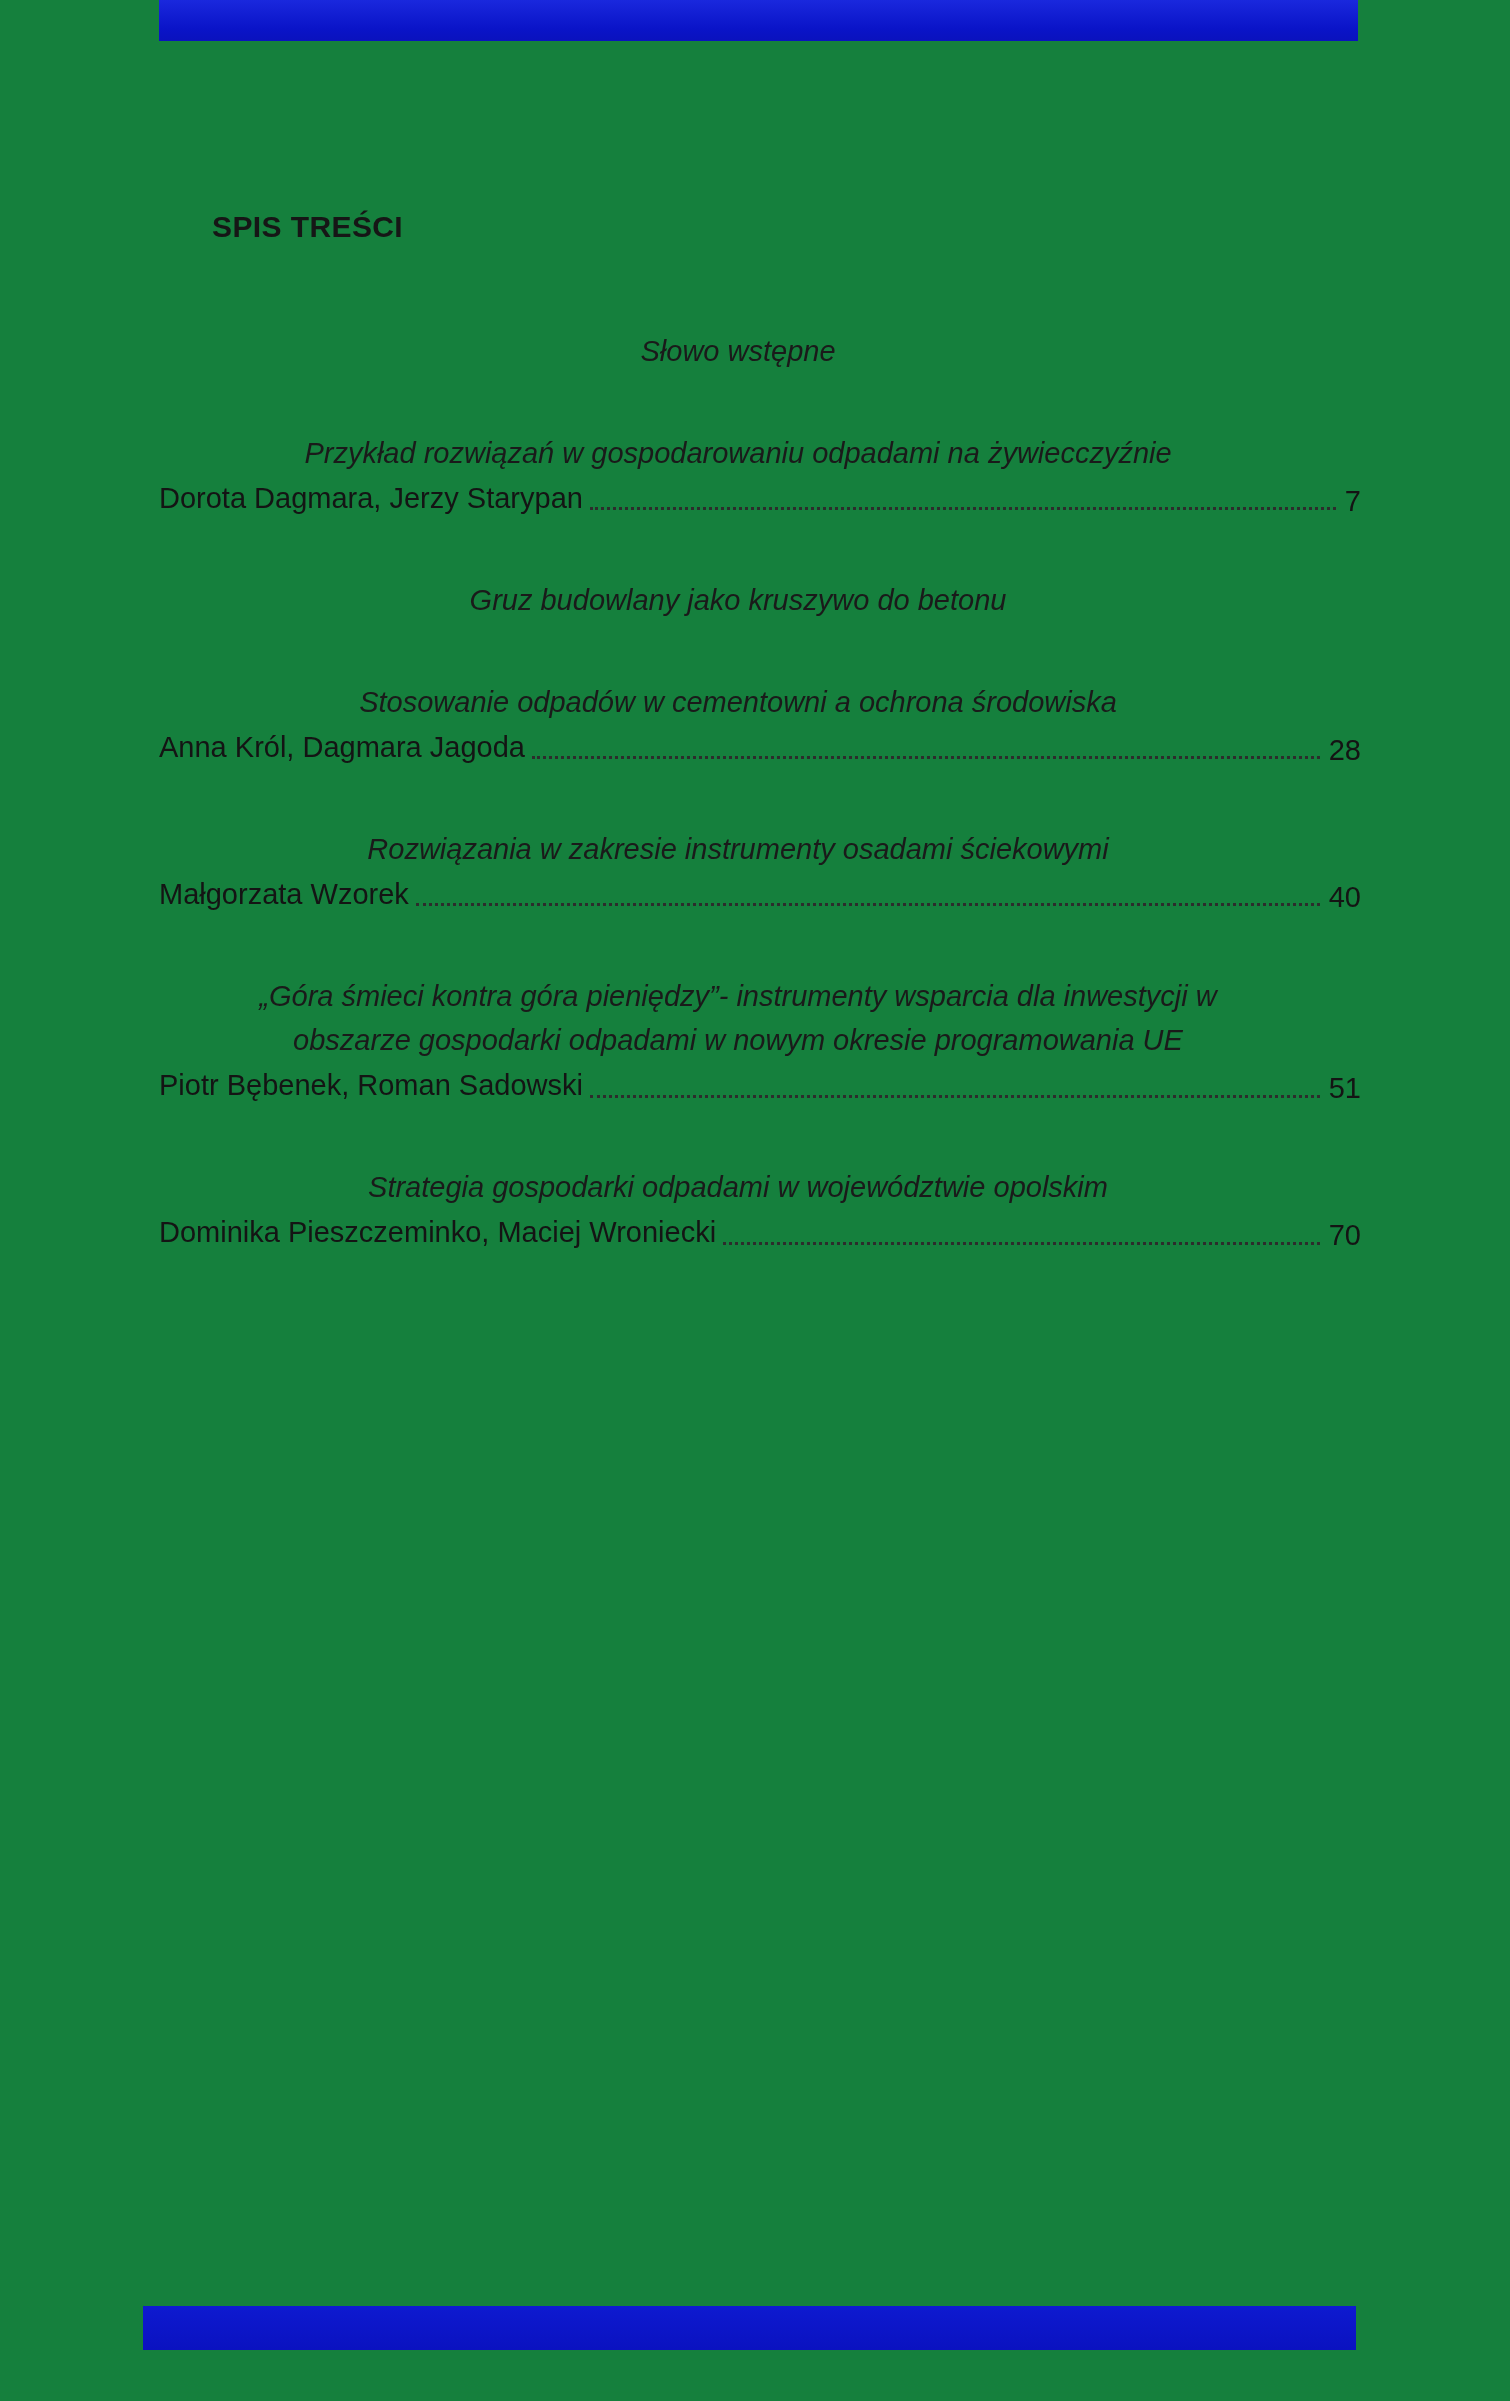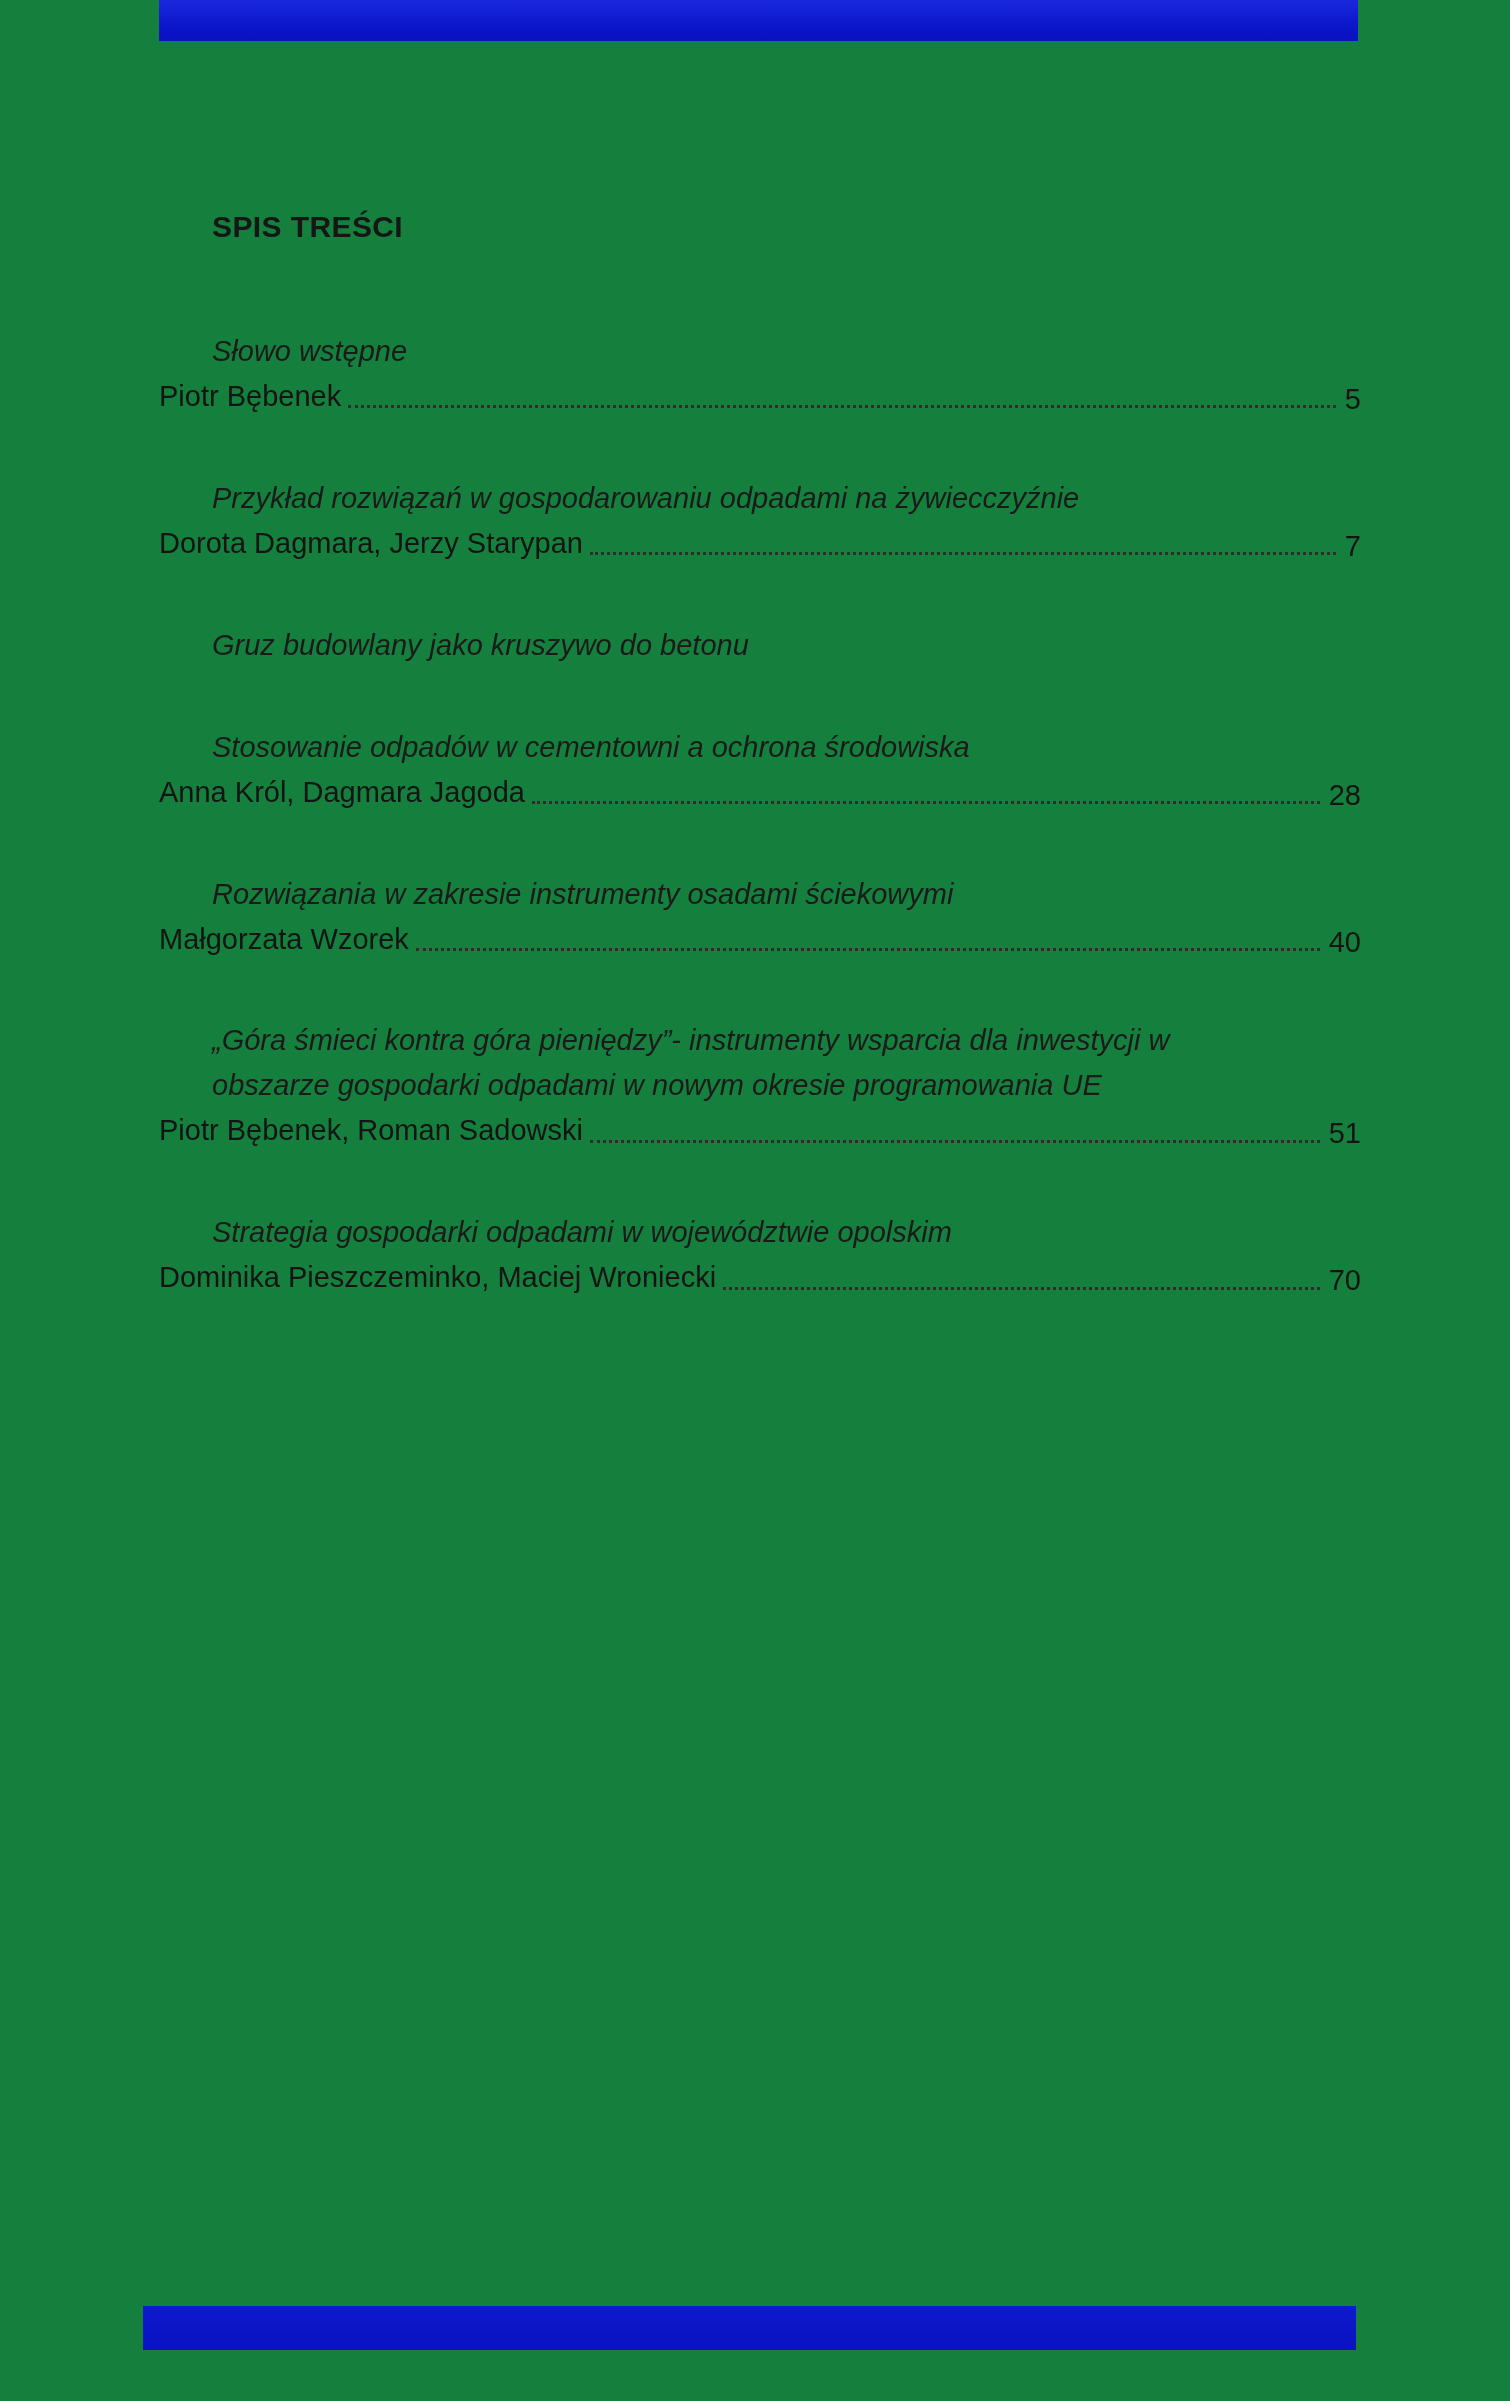--- a/index.html
+++ b/index.html
@@ -48,20 +48,21 @@
   .entry {
     margin-bottom: 57px;
   }
   .entry-title {
     font-style: italic;
     font-size: 29px;
     line-height: 1.55;
     padding-left: 53px;
     max-width: 1052px;
     color: #1a1a1a;
+    text-align: center;
   }
   .entry-line {
     display: flex;
     align-items: baseline;
     font-size: 29px;
     line-height: 1.55;
     color: #141414;
   }
   .authors {
     white-space: nowrap;
@@ -85,25 +86,20 @@
 <div class="page">
 
   <div class="top-banner"></div>
 
   <div class="content">
 
     <h1 class="toc-title">SPIS TREŚCI</h1>
 
     <div class="entry">
       <div class="entry-title">Słowo wstępne</div>
-      <div class="entry-line">
-        <span class="authors">Piotr Bębenek</span>
-        <span class="leader"></span>
-        <span class="pagenum">5</span>
-      </div>
     </div>
 
     <div class="entry">
       <div class="entry-title">Przykład rozwiązań w gospodarowaniu odpadami na żywiecczyźnie</div>
       <div class="entry-line">
         <span class="authors">Dorota Dagmara, Jerzy Starypan</span>
         <span class="leader"></span>
         <span class="pagenum">7</span>
       </div>
     </div>

